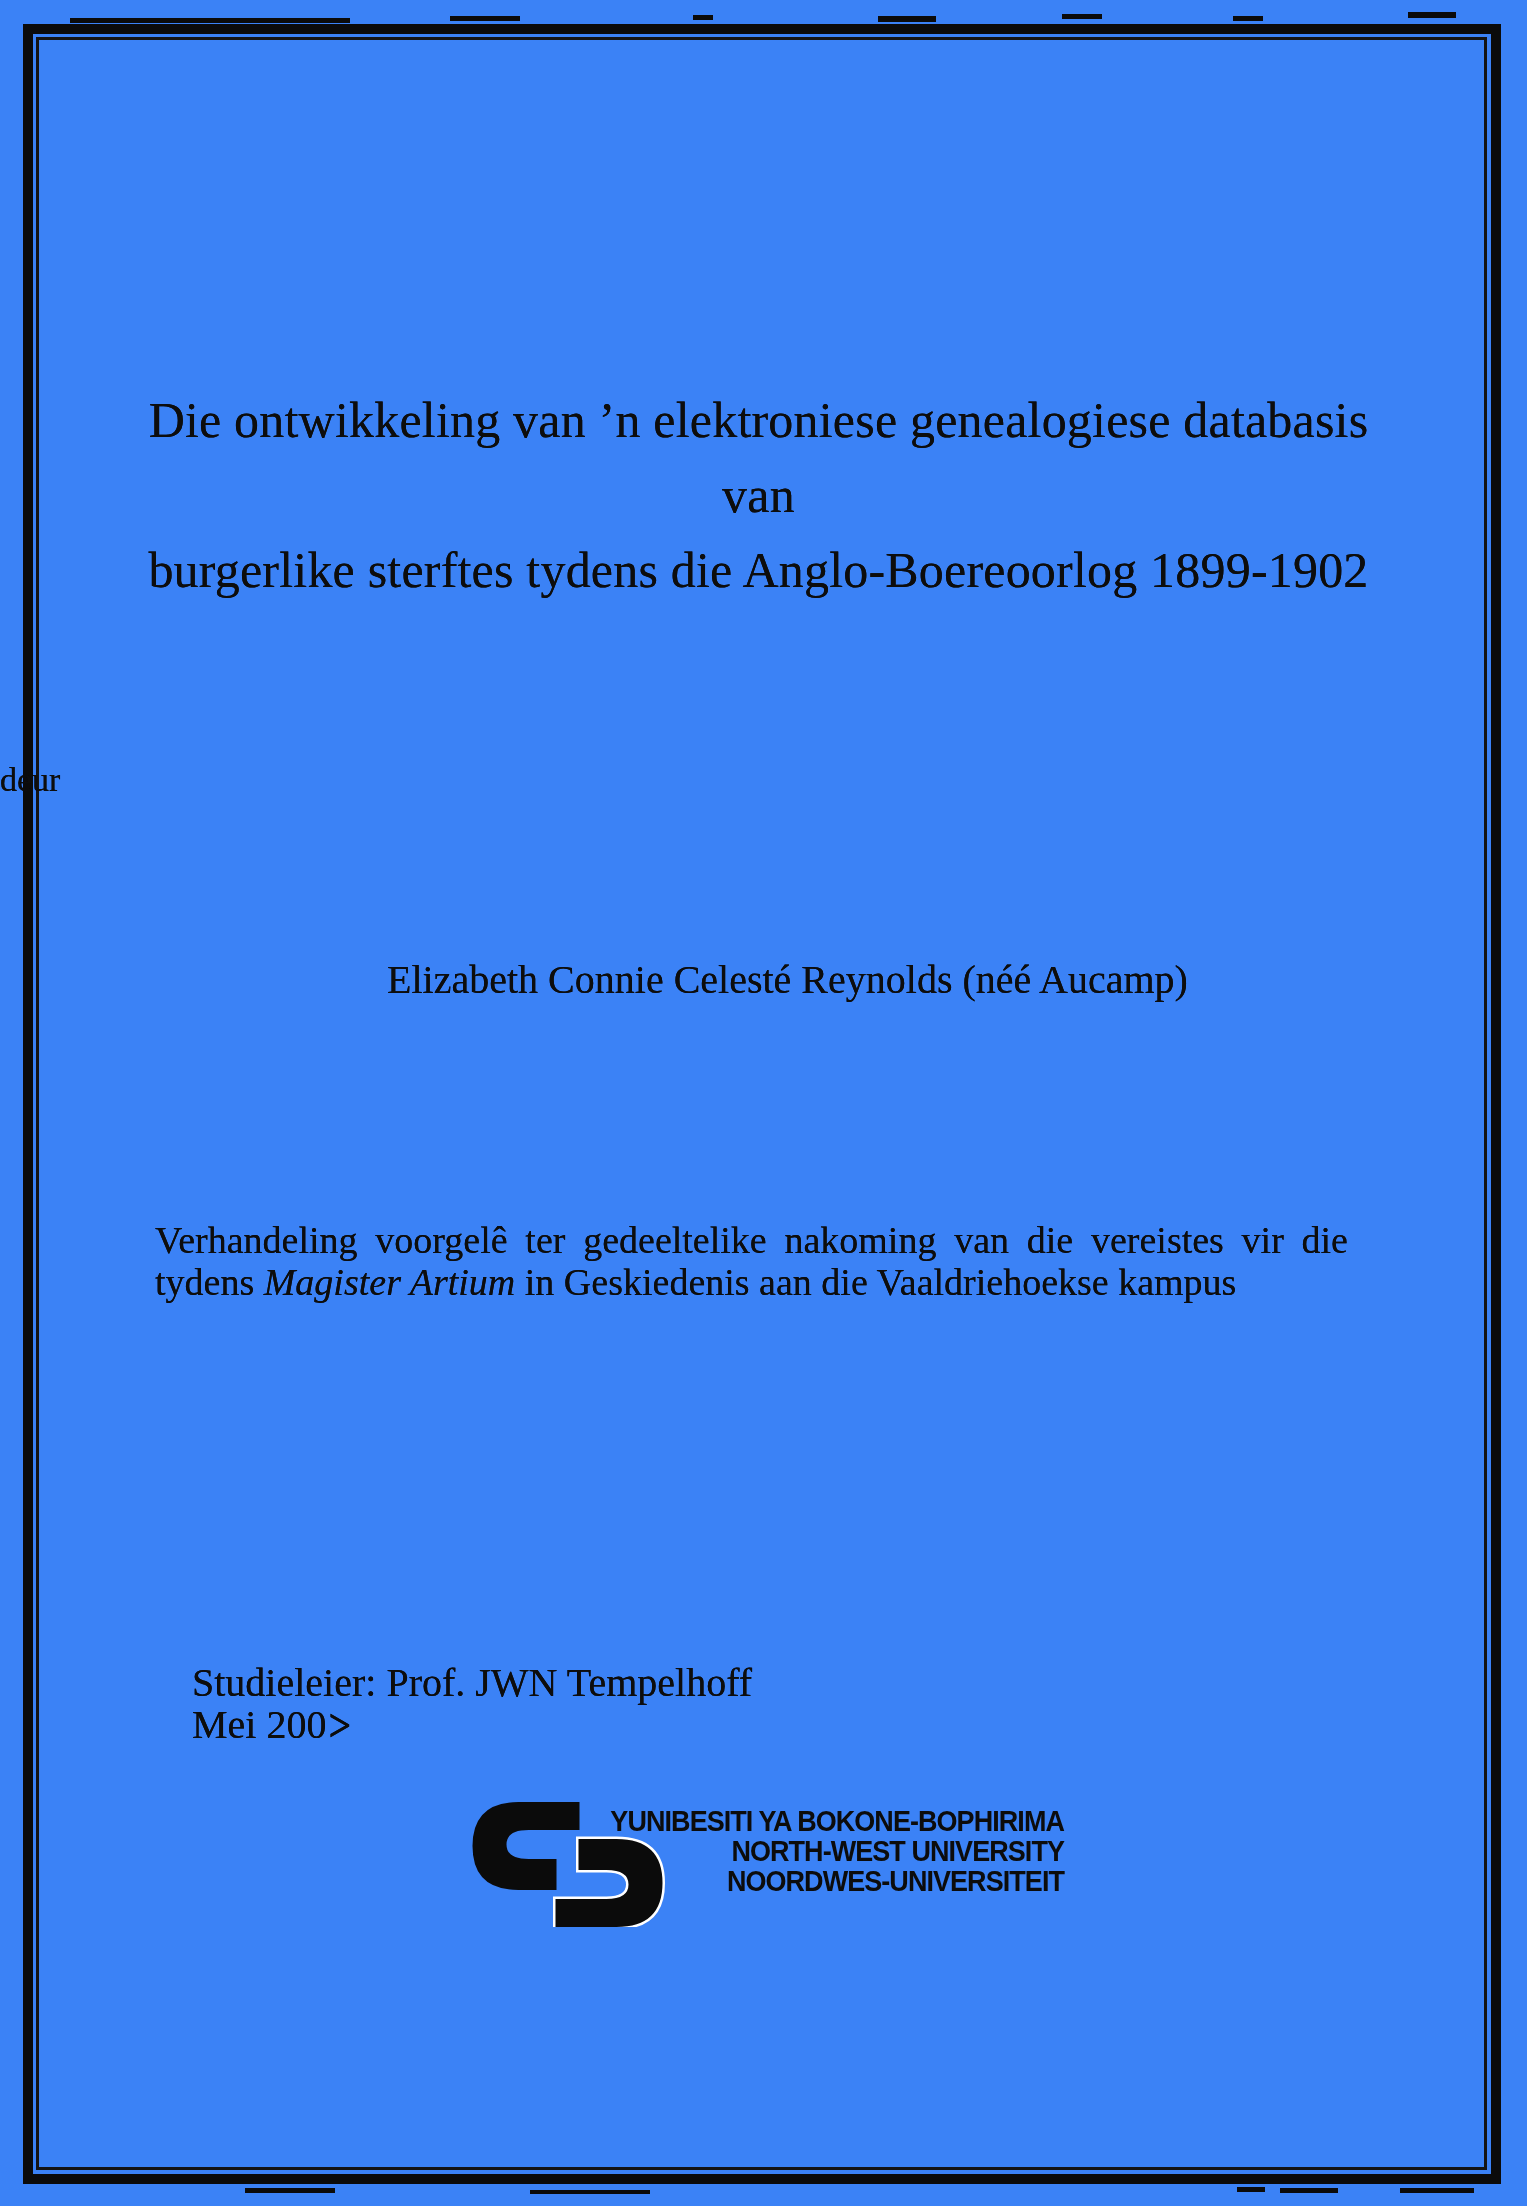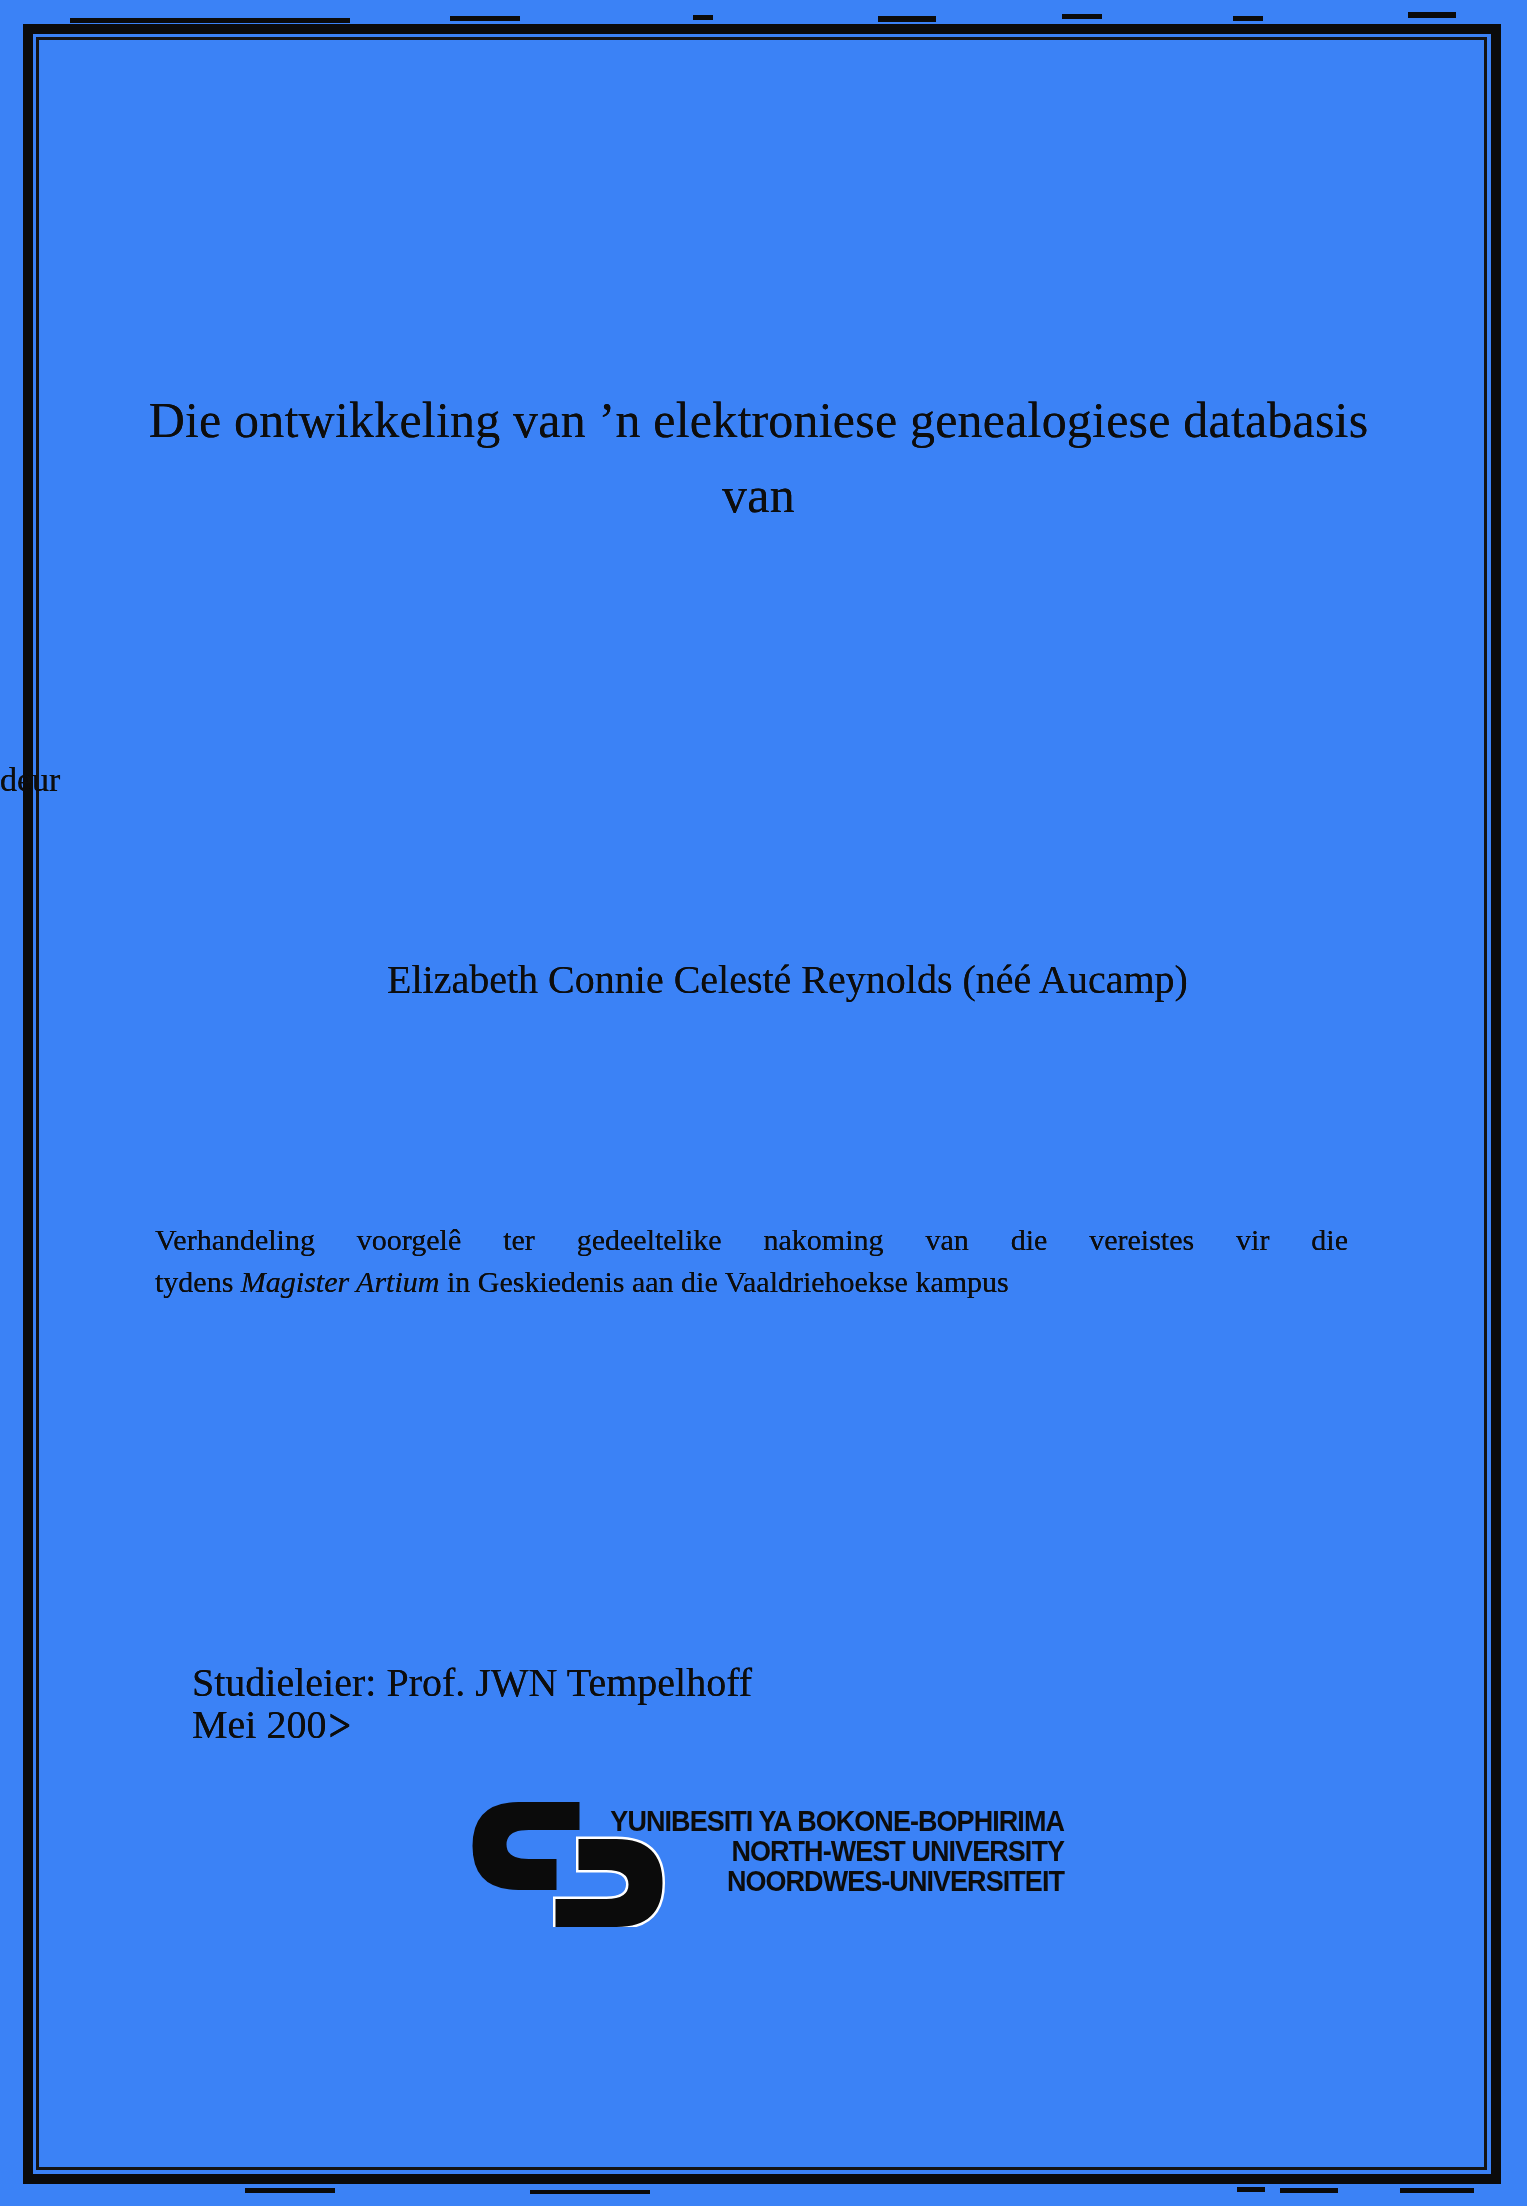--- a/index.html
+++ b/index.html
@@ -22,21 +22,21 @@
   .byline{
     position:absolute; top:761px; left:0; right:0;
     font-size:34px;
   }
   .author{
     position:absolute; top:956px; left:0; right:0;
     text-align:center; font-size:40px;padding-left:48px;
   }
   .statement{
     position:absolute; left:155px; top:1219px; width:1193px;
-    font-size:30px; line-height:42px;
+    font-size:38px; line-height:42px;
   }
   .statement .just{ text-align:justify; text-align-last:justify; }
   .it{ font-style:italic;margin-top:36px; }
   .supervisor{
     position:absolute; left:192px; top:1645px;
     font-size:40px; line-height:42px;margin-top:17px;
   }
   .glyph7{
     display:inline-block; font-weight:bold;
     transform:scaleY(1.15) translateY(1px); margin-left:2px;
@@ -68,20 +68,21 @@
   <div class="artifact" style="left:530px;top:2190px;width:120px;height:4px;"></div>
   <div class="artifact" style="left:1237px;top:2187px;width:28px;height:5px;"></div>
   <div class="artifact" style="left:1280px;top:2188px;width:58px;height:5px;"></div>
   <div class="artifact" style="left:1400px;top:2188px;width:74px;height:5px;"></div>
 
   <div class="frame frame-outer"></div>
   <div class="frame frame-inner"></div>
 
   <div class="title serifink">
     <div>Die ontwikkeling van ’n elektroniese genealogiese databasis van</div>
+    <div>burgerlike sterftes tydens die Anglo-Boereoorlog 1899-1902</div>
   </div>
 
   <div class="byline serifink">deur</div>
 
   <div class="author serifink">Elizabeth Connie Celesté Reynolds (néé Aucamp)</div>
 
   <div class="statement serifink">
     <div class="just">Verhandeling voorgelê ter gedeeltelike nakoming van die vereistes vir die</div>
     <div><span>tydens </span><span class="it">Magister Artium</span><span> in Geskiedenis aan die Vaaldriehoekse kampus</span></div>
   </div>

